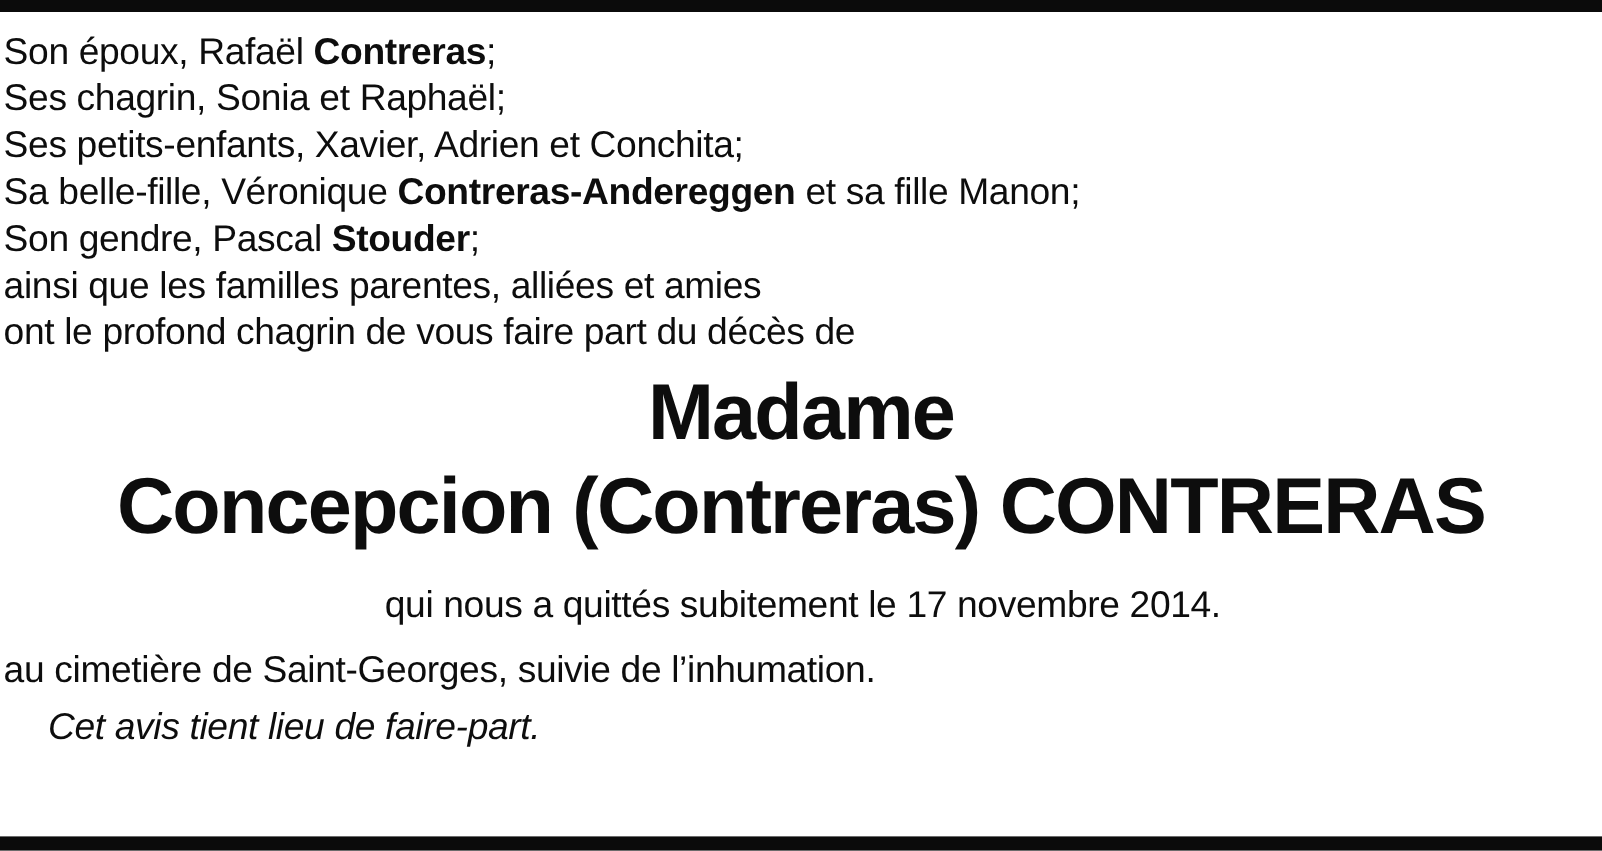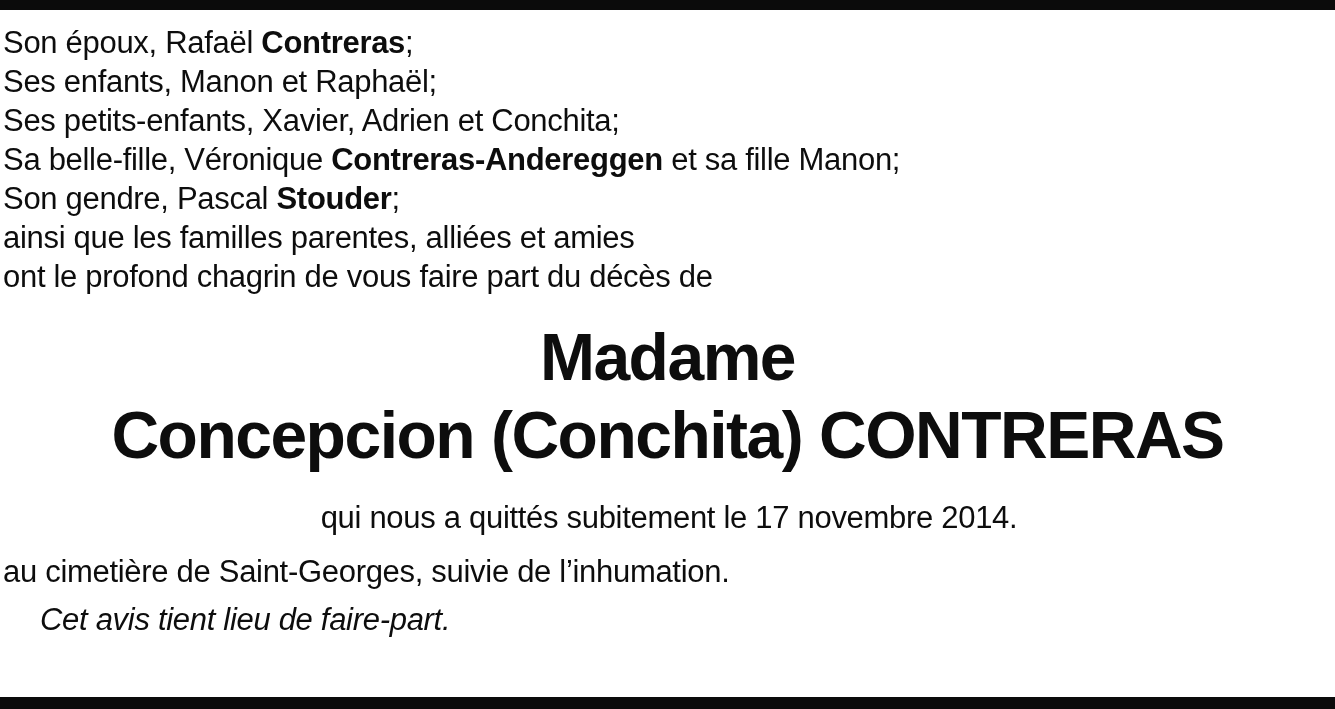--- a/index.html
+++ b/index.html
@@ -42,21 +42,21 @@
   .family .line {
     font-size: 31px;
     line-height: 39px;
     letter-spacing: -0.3px;
     white-space: nowrap;
   }
   .bold-name {
     font-weight: bold;
   }
   .deceased {
-    margin-top: 22px;
+    margin-top: 8px;
     text-align: center;
     font-weight: bold;
     letter-spacing: -1.5px;
   }
   .deceased .title,
   .deceased .name {
     font-size: 66px;
     line-height: 78px;
     white-space: nowrap;
   }
@@ -88,31 +88,31 @@
 </style>
 </head>
 <body>
 
 <div class="bar bar-top"></div>
 
 <div class="content">
 
   <div class="family">
     <div class="line"><span>Son époux, Rafaël </span><span class="bold-name">Contreras</span><span>;</span></div>
-    <div class="line"><span>Ses enfants, Manon et Raphaël;</span><span class="bold-name"></span><span></span></div>
+    <div class="line"><span>Ses chagrin, Sonia et Raphaël;</span><span class="bold-name"></span><span></span></div>
     <div class="line"><span>Ses petits-enfants, Xavier, Adrien et Conchita;</span><span class="bold-name"></span><span></span></div>
     <div class="line"><span>Sa belle-fille, Véronique </span><span class="bold-name">Contreras-Andereggen</span><span> et sa fille Manon;</span></div>
     <div class="line"><span>Son gendre, Pascal </span><span class="bold-name">Stouder</span><span>;</span></div>
     <div class="line"><span>ainsi que les familles parentes, alliées et amies</span><span class="bold-name"></span><span></span></div>
     <div class="line"><span>ont le profond chagrin de vous faire part du décès de</span><span class="bold-name"></span><span></span></div>
   </div>
 
   <div class="deceased">
     <div class="title">Madame</div>
-    <div class="name">Concepcion (Conchita) CONTRERAS</div>
+    <div class="name">Concepcion (Contreras) CONTRERAS</div>
   </div>
 
   <div class="death-line">qui nous a quittés subitement le 17 novembre 2014.</div>
 
   <div class="ceremony">
     <div class="line">au cimetière de Saint-Georges, suivie de l’inhumation.</div>
   </div>
 
   <div class="closing-line">Cet avis tient lieu de faire-part.</div>
 

